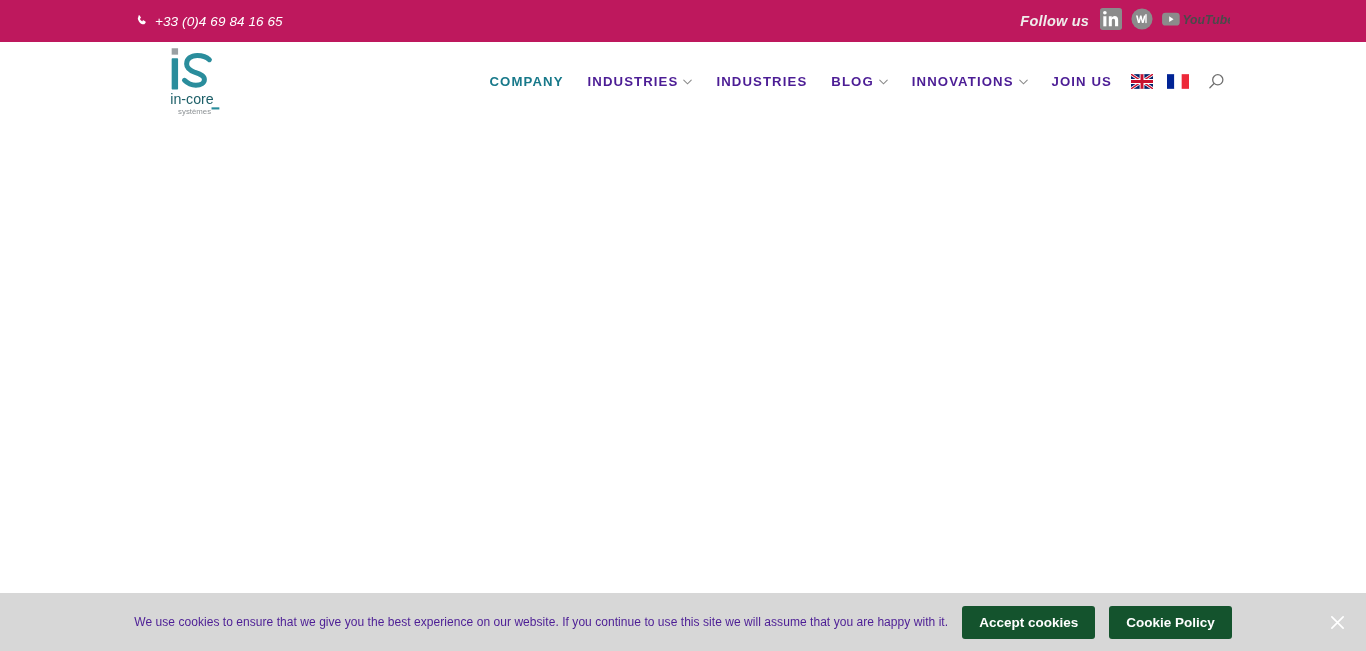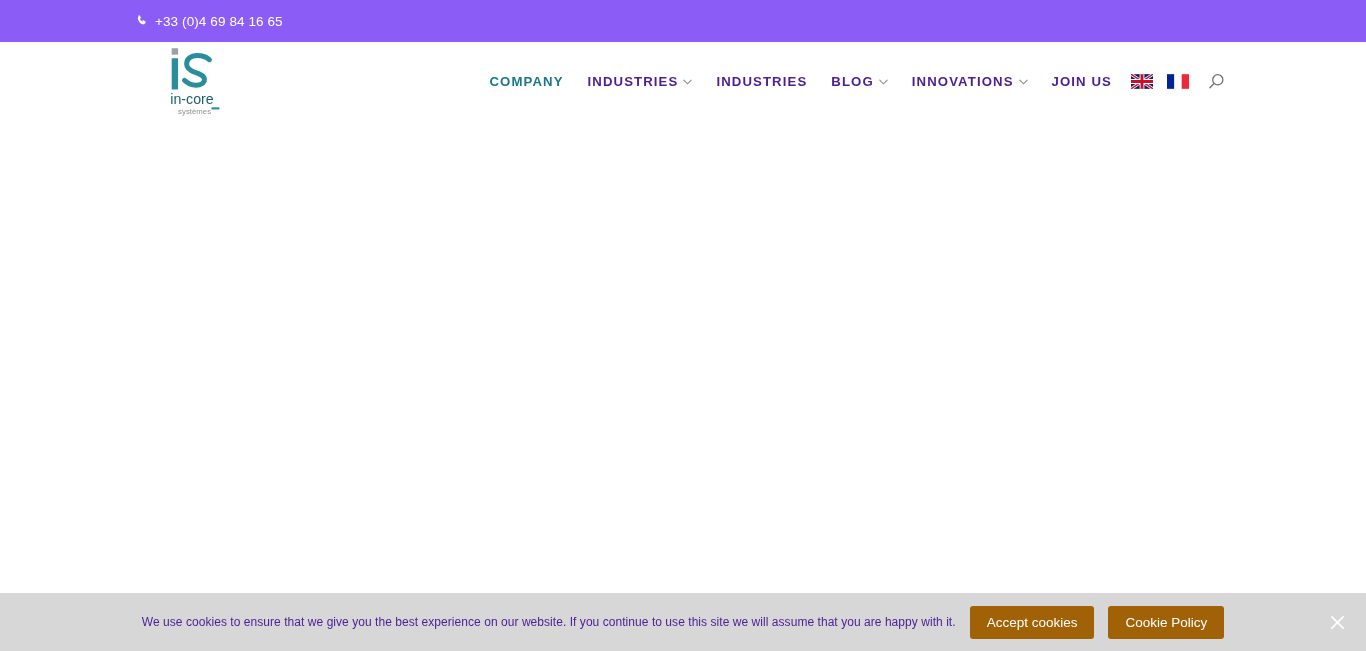--- a/index.html
+++ b/index.html
@@ -10,21 +10,22 @@
     background: #ffffff;
     font-family: "Liberation Sans", sans-serif;
   }
 
   
   .topbar {
     position: absolute;
     top: 0; left: 0;
     width: 1366px;
     height: 42px;
-    background: #8b5cf6;
+    background: #be185d;
+    font-style: italic;
   }
   .topbar-inner {
     position: relative;
     width: 1094px;
     margin: 0 auto;
     height: 42px;
   }
   .phone-block {
     position: absolute;
     left: 0; top: 0;
@@ -144,29 +145,30 @@
     justify-content: center;
     gap: 14px;
   }
   .cookie-text {
     color: #4c1d95;
     font-size: 12px;
     letter-spacing: 0.05px;
     white-space: nowrap;
   }
   .cookie-btn {
-    background: #a16207;
+    background: #14532d;
     color: #ffffff;
     border: none;
     border-radius: 3px;
     font-family: "Liberation Sans", sans-serif;
     font-size: 13.5px;
     padding: 9px 17px;
     cursor: pointer;
     white-space: nowrap;
+    font-weight: bold;
   }
   .cookie-close {
     position: absolute;
     right: 14px;
     top: 50%;
     transform: translateY(-50%);
     width: 30px; height: 30px;
     display: flex;
     align-items: center;
     justify-content: center;
@@ -182,20 +184,48 @@
 
     <a class="phone-block">
       <span class="phone-icon-wrap">
         <svg class="phone-icon" viewBox="0 0 16 16" aria-hidden="true">
           <path fill="#ffffff" d="M3.2 1.1c.4-.3 1 -.2 1.3.2l1.4 2c.3.4.2 1-.2 1.3l-1 .7c.5 1.3 1.6 2.5 2.9 3.2l.7-1c.3-.4.9-.5 1.3-.2l2 1.4c.4.3.5.9.2 1.3l-1 1.4c-.4.5-1 .7-1.6.6C5.9 12 3.3 9 2.3 5.4c-.2-.7 0-1.4.5-1.9z"></path>
         </svg>
       </span>
       <span class="phone-text">+33 (0)4 69 84 16 65</span>
     </a>
 
+    <div class="follow-block">
+      <span class="follow-label">Follow us</span>
+
+      <a class="soc">
+        <svg class="soc-linkedin" viewBox="0 0 24 24" aria-hidden="true">
+          <rect x="0" y="0" width="24" height="24" rx="3" fill="#8b8b8b"></rect>
+          <rect x="3.6" y="9" width="3.4" height="11" fill="#ffffff"></rect>
+          <circle cx="5.3" cy="5.2" r="2" fill="#ffffff"></circle>
+          <path fill="#ffffff" d="M9.6 9h3.2v1.6c.6-1 1.7-1.8 3.2-1.8 2.5 0 3.8 1.5 3.8 4.4V20h-3.4v-6c0-1.5-.6-2.3-1.8-2.3-1.1 0-1.7.8-1.7 2.3v6H9.6z"></path>
+        </svg>
+      </a>
+
+      <a class="soc">
+        <svg class="soc-wttj" viewBox="0 0 24 24" aria-hidden="true">
+          <circle cx="12" cy="12" r="11.5" fill="#8b8b8b"></circle>
+          <path fill="#ffffff" d="M5.4 8.2h1.9l1.3 5.3 1.3-5.3h1.6l1.3 5.3 1.3-5.3h1.9l-2.2 8.1h-1.9l-1.2-4.8-1.2 4.8H7.6z"></path>
+          <rect x="15.6" y="6.6" width="1.5" height="10" rx="0.7" fill="#ffffff"></rect>
+        </svg>
+      </a>
+
+      <a class="soc">
+        <svg class="soc-youtube" viewBox="0 0 100 28" aria-hidden="true">
+          <rect x="0" y="4" width="26" height="19" rx="5" fill="#8b8b8b"></rect>
+          <path d="M10.5 9.2l6.4 4.3-6.4 4.3z" fill="#ffffff"></path>
+          <text x="30" y="21" font-family="Liberation Sans, sans-serif" font-size="18" font-weight="bold" fill="#4a4a4a">YouTube</text>
+        </svg>
+      </a>
+    </div>
 
   </div>
 </div>
 
 <div class="navbar">
   <div class="nav-inner">
 
     <a class="logo-link">
       <svg class="logo" viewBox="0 0 100 104" aria-hidden="true">
         <rect x="13" y="6" width="9" height="9" fill="#9aa0a3"></rect>

